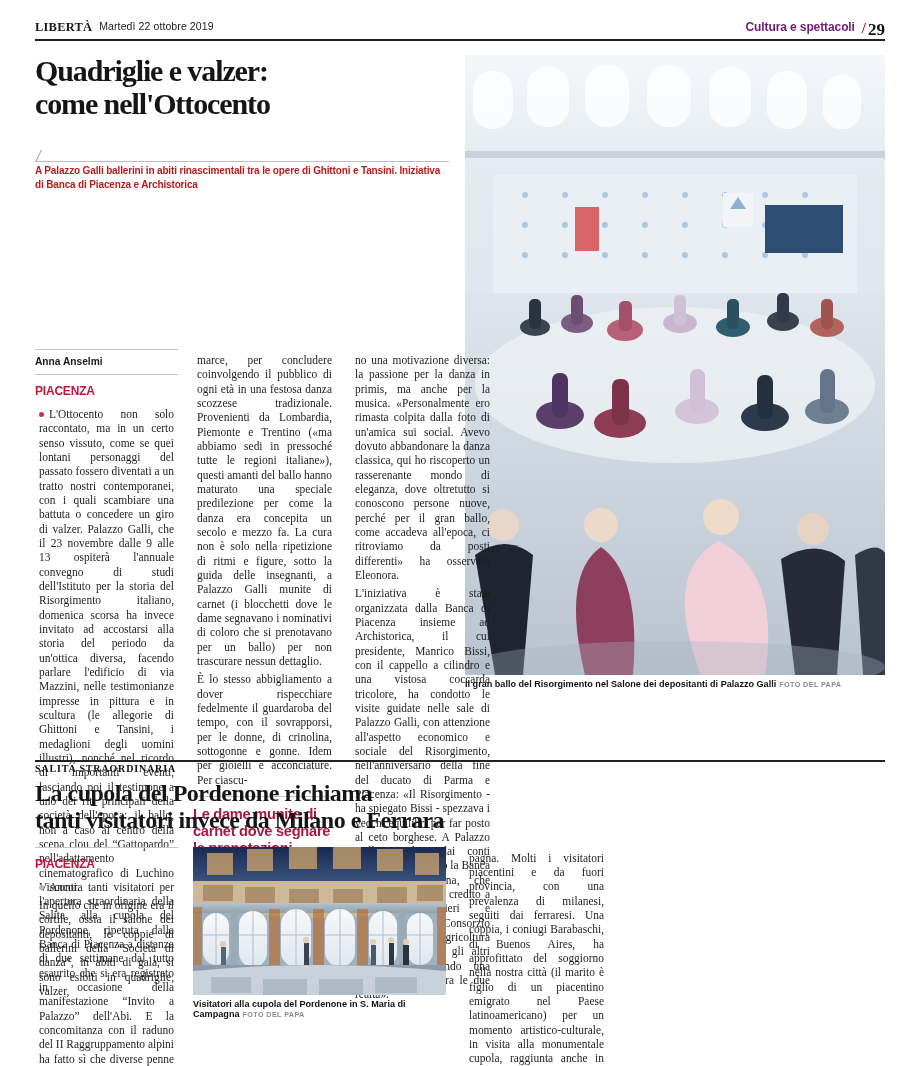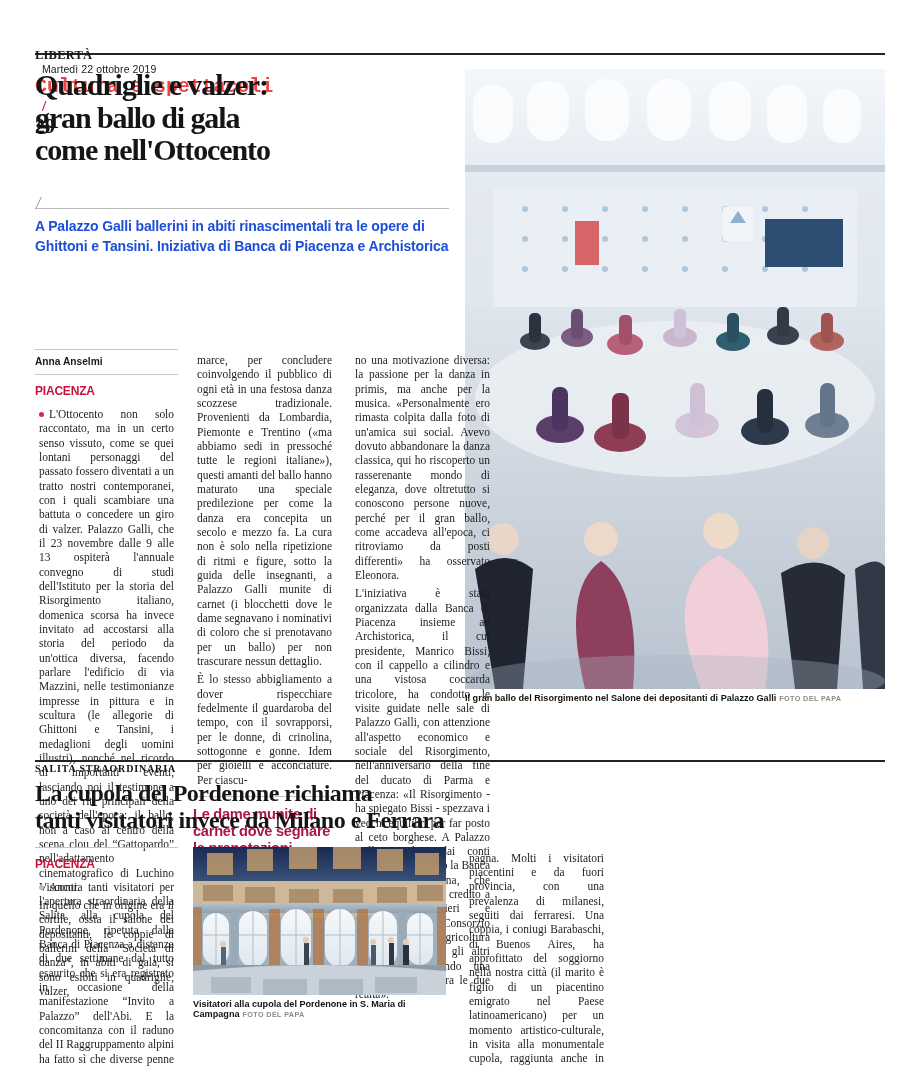--- a/index.html
+++ b/index.html
@@ -7,44 +7,44 @@
   body {
     width:920px; height:1066px;
     background:#ffffff;
     font-family:"Liberation Serif", serif;
     color:#1a1a1a;
     overflow:hidden;
   }
   .page { position:relative; width:920px; height:1066px; padding:0 35px; }
 
   
-  .masthead { display:flex; align-items:flex-start; padding-top:48px; height:34px;flex-direction:column; }
+  .masthead { display:flex; align-items:flex-start; padding-top:20px; height:34px; }
   .mh-logo { font-family:"Liberation Serif", serif; font-weight:bold; font-size:12.5px; letter-spacing:.2px; }
   .mh-date { font-family:"Liberation Sans", sans-serif; font-size:10.5px; margin-left:7px; letter-spacing:.1px; }
   .mh-spacer { flex:1; }
-  .mh-section { font-family:Liberation Mono, monospace; font-weight:bold; font-size:20px; color:#ef4444; letter-spacing:-.1px; }
+  .mh-section { font-family:Liberation Sans, sans-serif; font-weight:bold; font-size:12px; color:#701a75; letter-spacing:-.1px; }
   .mh-slash { font-family:"Liberation Serif", serif; font-weight:bold; font-size:15px; color:#c8123c; margin:0 2px 0 7px;}
-  .mh-pageno { font-family:"Liberation Serif", serif; font-weight:bold; font-size:20px; color:#111; }
+  .mh-pageno { font-family:"Liberation Serif", serif; font-weight:bold; font-size:17px; color:#111; }
   .rule-top { border-top:2.5px solid #222; margin-top:5px; }
 
   
   .topwrap { display:flex; gap:16px; margin-top:14px; }
   .top-left { width:428px; }
   .top-right { flex:1; }
   .headline { font-family:"Liberation Serif", serif; font-weight:bold; font-size:30px; line-height:1.085;
               letter-spacing:-1.1px; color:#151515; margin:0; }
   .headline div { white-space:nowrap; }
 
   .deck-wrap { margin-top:30px; position:relative; }
   .deck-flag { width:100%; height:12px; position:relative; }
   .deck-flag:before{ content:""; position:absolute; left:0; bottom:0; width:100%; height:1px; background:#bdbdbd; }
   .deck-flag:after{ content:""; position:absolute; left:3px; bottom:0; width:17px; height:12px;
                     border-left:1.3px solid #9a9a9a; transform:skewX(-26deg); }
-  .deck { font-family:"Liberation Sans", sans-serif; font-weight:bold; font-size:14px; line-height:1.42;
-          margin-top:8px; color:#1d4ed8; letter-spacing:-.15px; }
+  .deck { font-family:"Liberation Sans", sans-serif; font-weight:bold; font-size:10px; line-height:1.42;
+          margin-top:2px; color:#b91c1c; letter-spacing:-.15px; }
 
   
   .photo { position:relative; overflow:hidden; background:#cdd4dc; }
   .mainphoto { width:420px; height:620px; }
   .caption { font-family:"Liberation Sans", sans-serif; font-size:9.1px; font-weight:bold; margin-top:4px; color:#111; }
   .caption .credit { font-weight:bold; font-size:7.2px; color:#8a8a8a; letter-spacing:.4px; margin-left:3px; }
 
   
   .bodywrap { display:flex; gap:15px; margin-top:16px; }
   .col { width:143px; }
@@ -88,21 +88,20 @@
     <span class="mh-slash">/</span>
     <span class="mh-pageno">29</span>
   </div>
   <div class="rule-top"></div>
 
   <div class="topwrap">
 
     <div class="top-left">
       <h1 class="headline">
         <div>Quadriglie e valzer:</div>
-        <div>gran ballo di gala</div>
         <div>come nell'Ottocento</div>
       </h1>
       <div class="deck-wrap">
         <div class="deck-flag"></div>
         <div class="deck">A Palazzo Galli ballerini in abiti rinascimentali tra le opere di Ghittoni e Tansini. Iniziativa di Banca di Piacenza e Archistorica</div>
       </div>
     </div>
 
     <div class="top-right">
       <div class="photo mainphoto">

